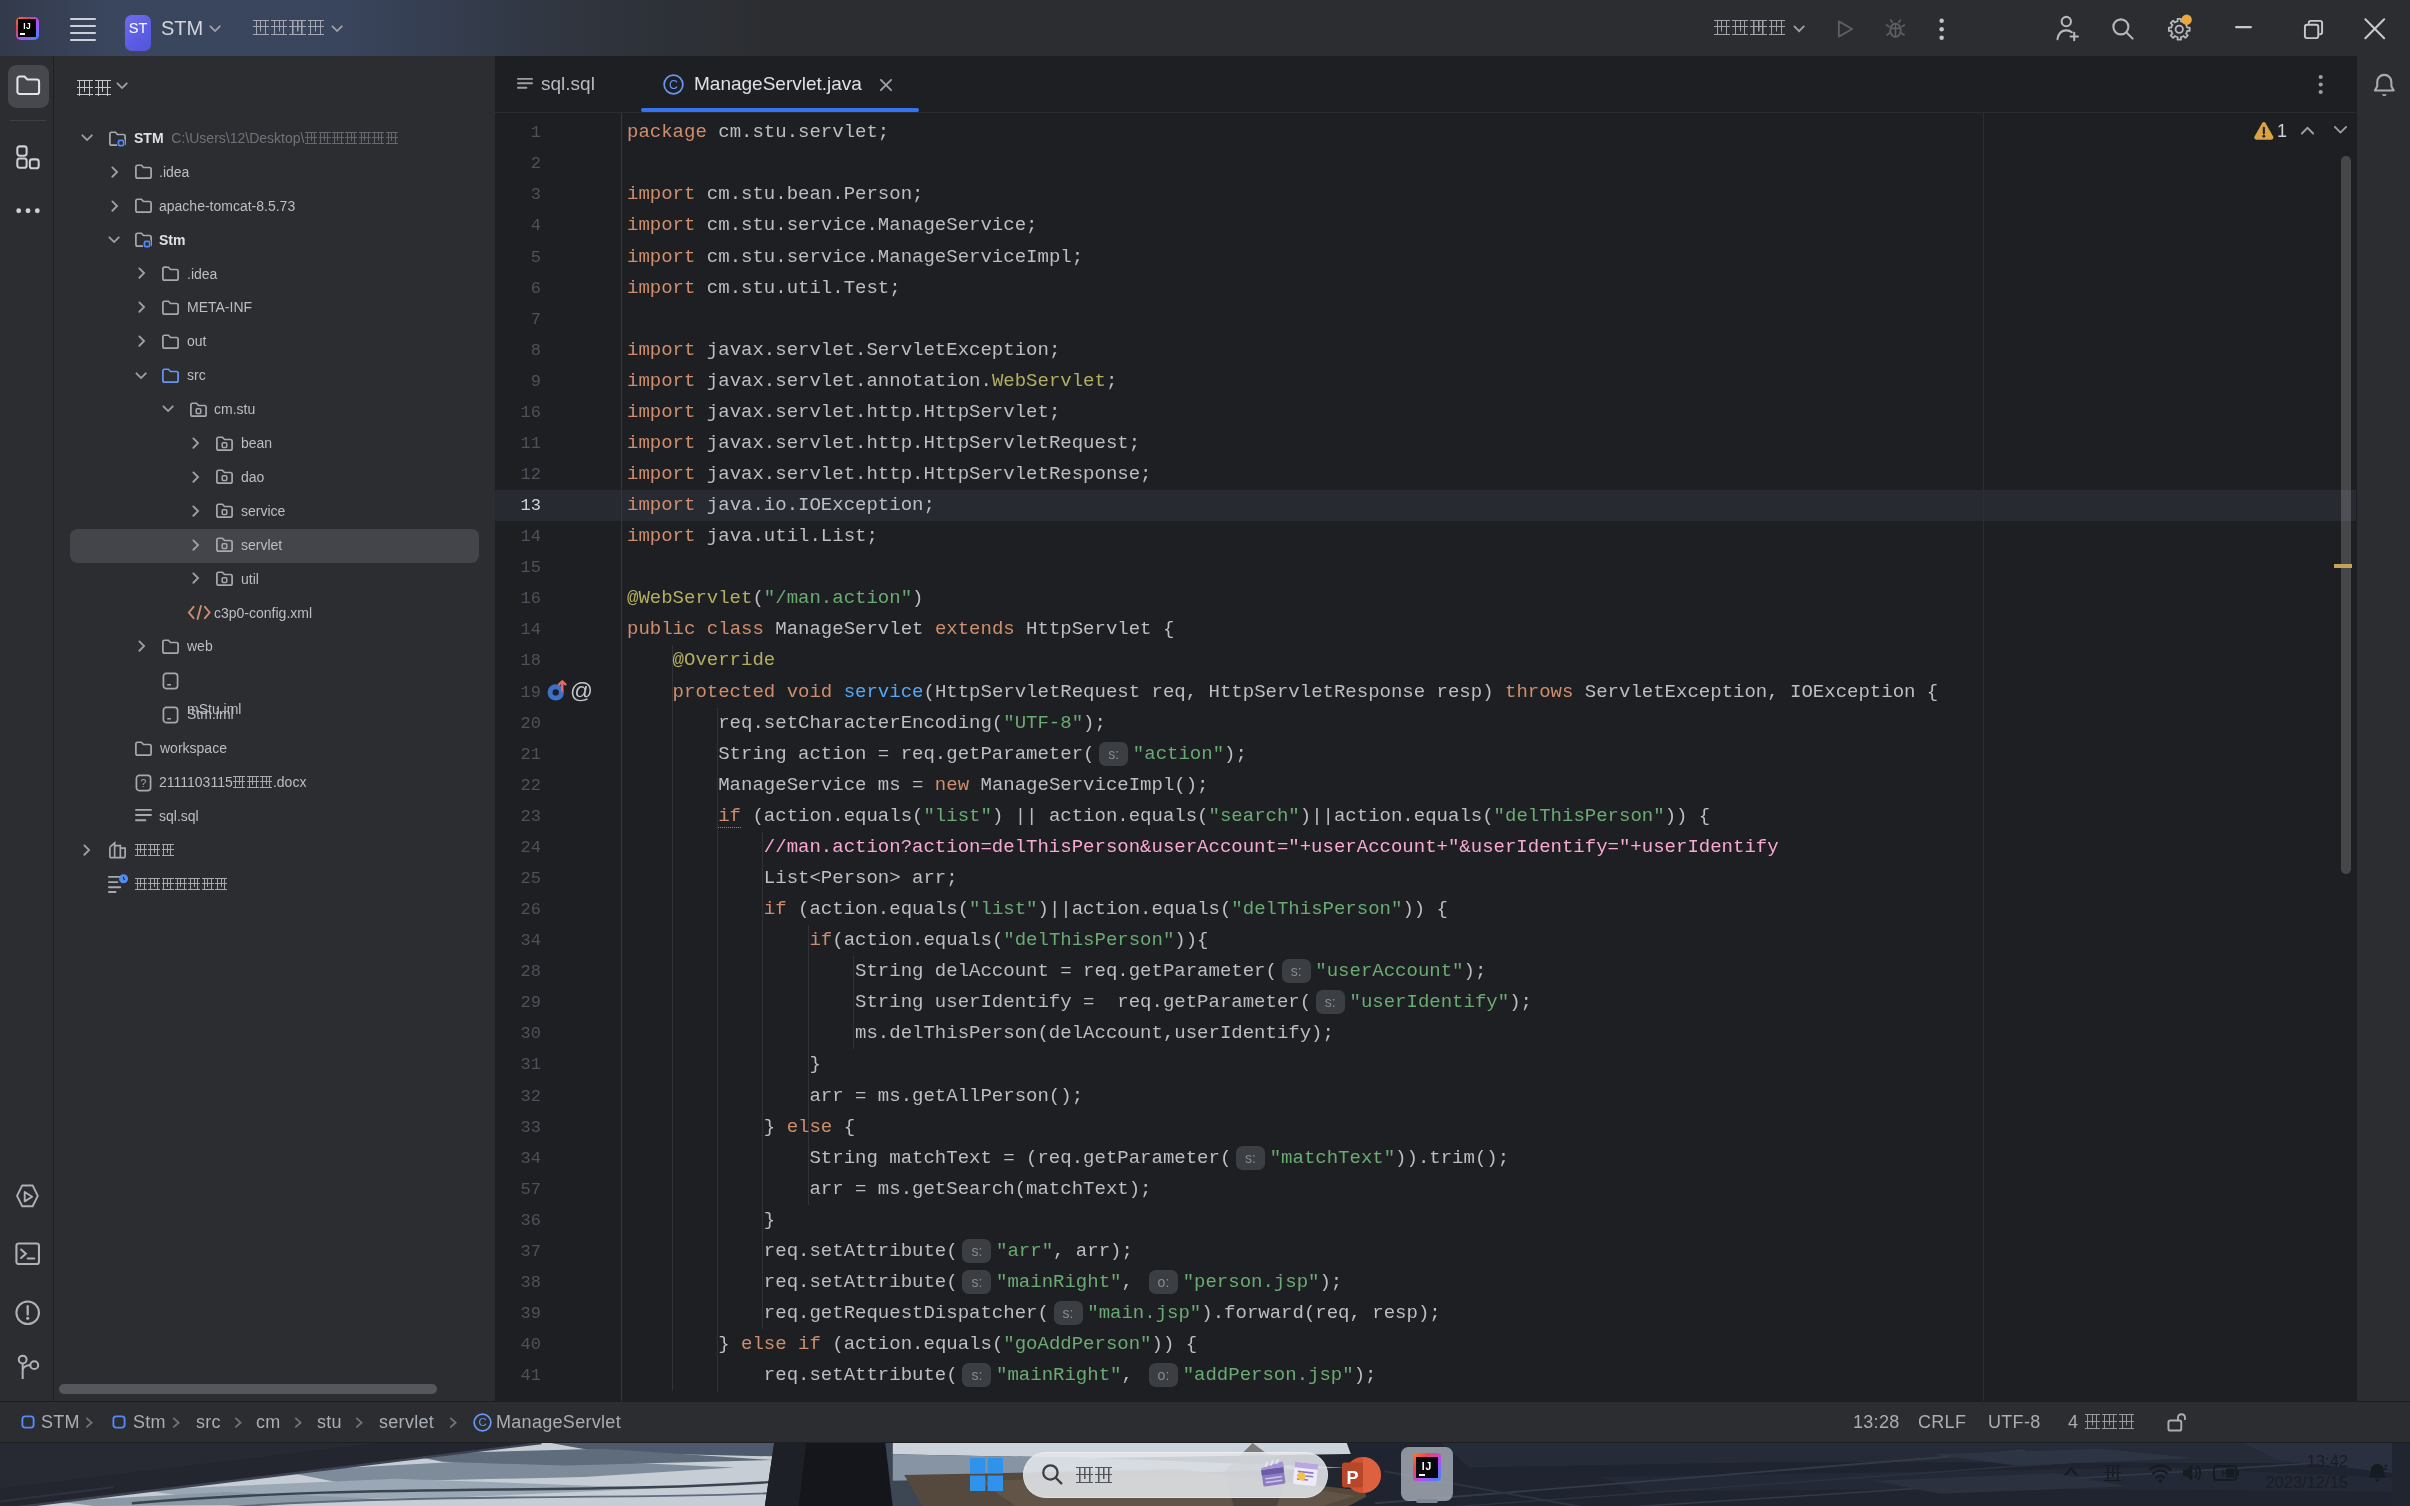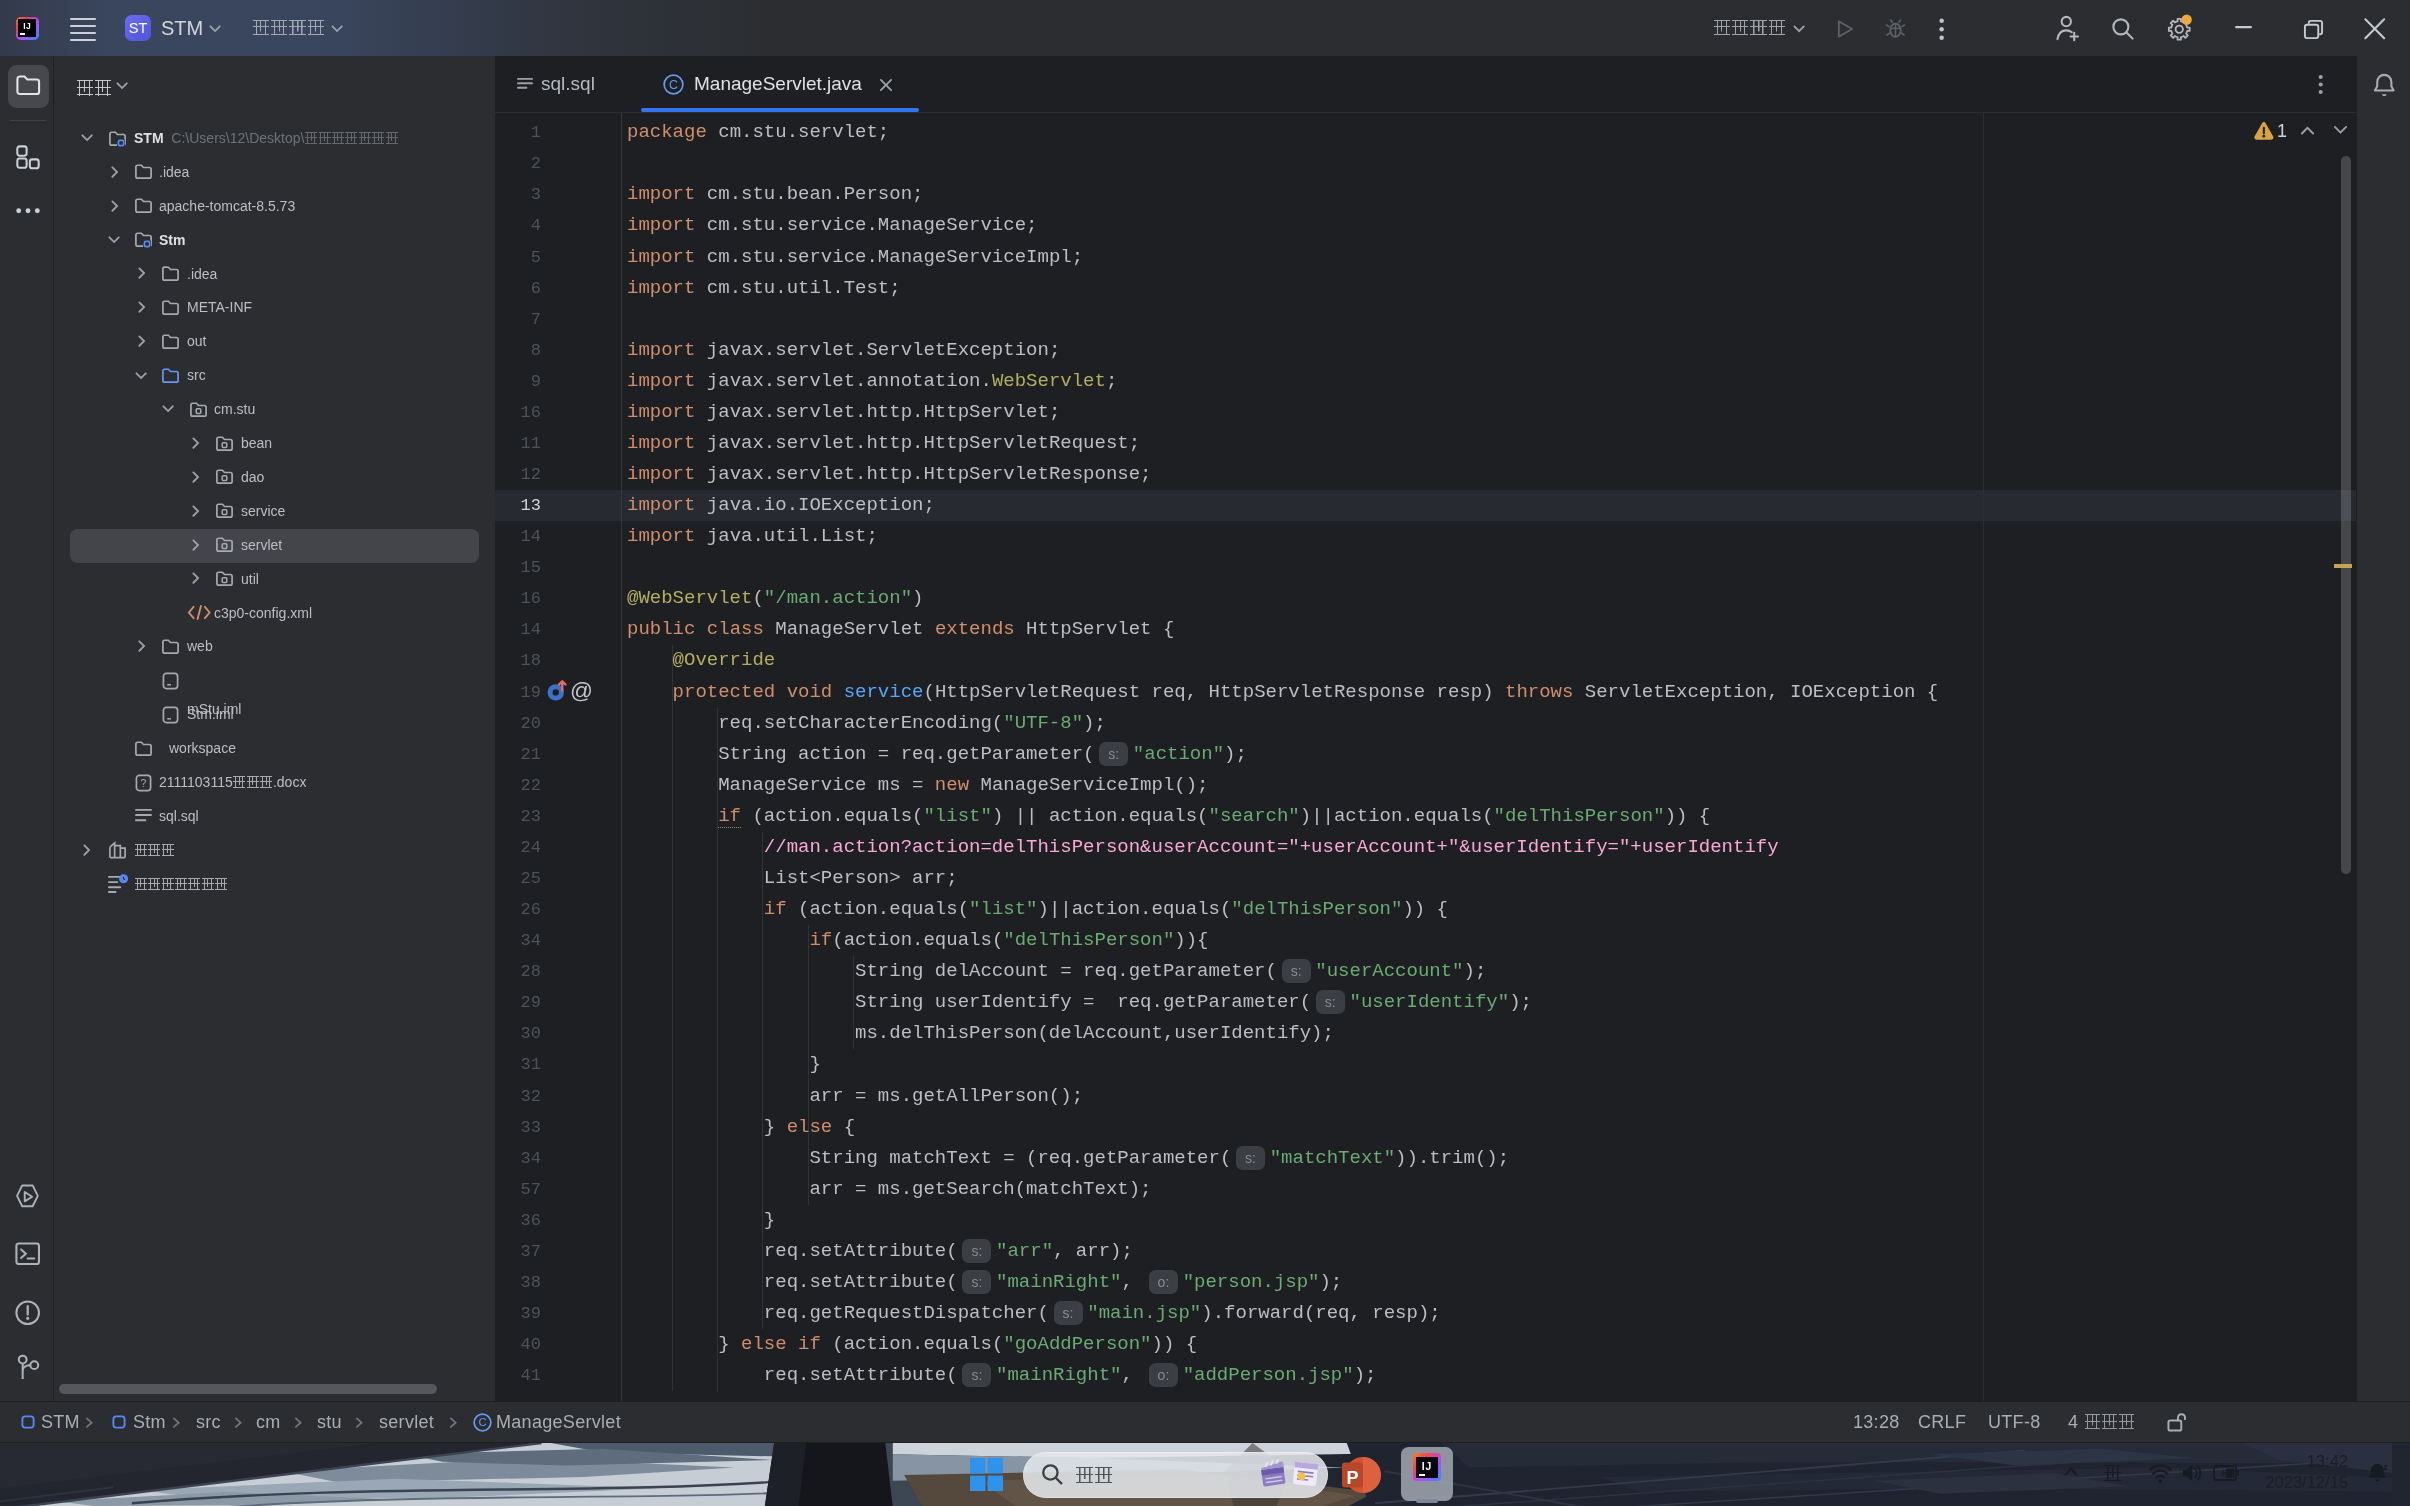--- a/index.html
+++ b/index.html
@@ -8,21 +8,21 @@
   b,i{font-style:normal;font-weight:normal}
   
   #titlebar{position:absolute;left:0;top:0;width:2411px;height:56px;
     background:linear-gradient(90deg,#333A4B 0px,#3A465E 113px,#39455D 339px,#30353F 565px,#2B2D30 772px),#2B2D30;}
   #ijlogo{position:absolute;left:16px;top:17px;width:22.6px;height:22.6px;border-radius:4.7px;
     background:linear-gradient(135deg,#F97A12 0%,#E0435E 25%,#B74AF7 55%,#2E8FFF 100%);}
   #ijlogo .in{position:absolute;left:2.4px;top:2.4px;right:2.4px;bottom:2.4px;background:#000;color:#fff;
     font-size:8.5px;font-weight:700;letter-spacing:0.5px;text-align:center;line-height:15px}
   #ijlogo .in:after{content:"";position:absolute;left:1.9px;bottom:2.4px;width:4.7px;height:1.7px;background:#fff}
   .hline{position:absolute;left:70px;width:26px;height:2.3px;background:#CDD0D6;border-radius:0.9px}
-  #stbadge{position:absolute;left:125px;top:15px;width:26px;height:26px;border-radius:6.6px;
+  #stbadge{position:absolute;left:125px;top:15px;width:26px;height:36px;border-radius:6.6px;
     background:linear-gradient(140deg,#6E6DEE 0%,#5B5CE2 60%,#5156D6 100%);color:#FFF;
     font-size:14.6px;text-align:center;line-height:26px;font-weight:400}
   .tbtxt{position:absolute;top:0;height:56px;line-height:56px;color:#D2D5DB;font-size:20px}
   .tbtxt2{position:absolute;top:0;height:56px;line-height:56px;color:#B7BAC1;font-size:19px}
   svg.ic{position:absolute;overflow:visible}
   
   #leftstrip{position:absolute;left:0;top:56px;width:53px;height:1386px;background:#2B2D30;border-right:0.9px solid #1E1F22}
   #projbtn{position:absolute;left:7.5px;top:8.5px;width:41px;height:43px;border-radius:8.5px;background:#46484E}
   
   #project{position:absolute;left:54px;top:56px;width:441px;height:1345px;background:#2B2D30;overflow:hidden}
@@ -319,21 +319,21 @@
       </svg>
 <div class="rt" style="left:133px;top:636px">mStu.iml</div>
 <svg class="ic" style="left:108px;top:650px" width="17" height="18" viewBox="0 0 18 19">
         <rect x="1.5" y="1.5" width="15" height="16" rx="3" fill="none" stroke="#A6A9AF" stroke-width="1.8"></rect>
         <path d="M5.5 13.5h4" stroke="#A6A9AF" stroke-width="1.6"></path>
       </svg>
 <div class="rt" style="left:133px;top:641px">Stm.iml</div>
 <svg class="ic" style="left:80px;top:683px" width="19" height="19" viewBox="0 0 20 20">
         <path d="M2 5.2c0-1 .8-1.8 1.8-1.8h4l2.2 2.4h6.2c1 0 1.8.8 1.8 1.8v7.6c0 1-.8 1.8-1.8 1.8H3.8c-1 0-1.8-.8-1.8-1.8z" fill="none" stroke="#A6A9AF" stroke-width="1.8"></path>
       </svg>
-<div class="rt" style="left:115px;top:675px">workspace</div>
+<div class="rt" style="left:106px;top:675px">workspace</div>
 <svg class="ic" style="left:81px;top:718px" width="17" height="18" viewBox="0 0 18 19">
         <rect x="1.5" y="1.5" width="15" height="16" rx="3" fill="none" stroke="#A6A9AF" stroke-width="1.8"></rect>
         <text x="9" y="13.5" font-size="11" font-family="Liberation Sans" fill="#A6A9AF" text-anchor="middle">?</text>
       </svg>
 <div class="rt" style="left:105px;top:709px">2111103115<span class="cj"></span><span class="cj"></span><span class="cj"></span>.docx</div>
 <svg class="ic" style="left:81px;top:752px" width="17" height="15" viewBox="0 0 18 16">
         <path d="M1 2h16M1 7.5h16M1 13h10" stroke="#A6A9AF" stroke-width="2" stroke-linecap="round"></path>
       </svg>
 <div class="rt" style="left:105px;top:743px">sql.sql</div>
 <svg class="ic" style="left:28px;top:788px" width="9.4" height="12.2" viewBox="0 0 10 13">

